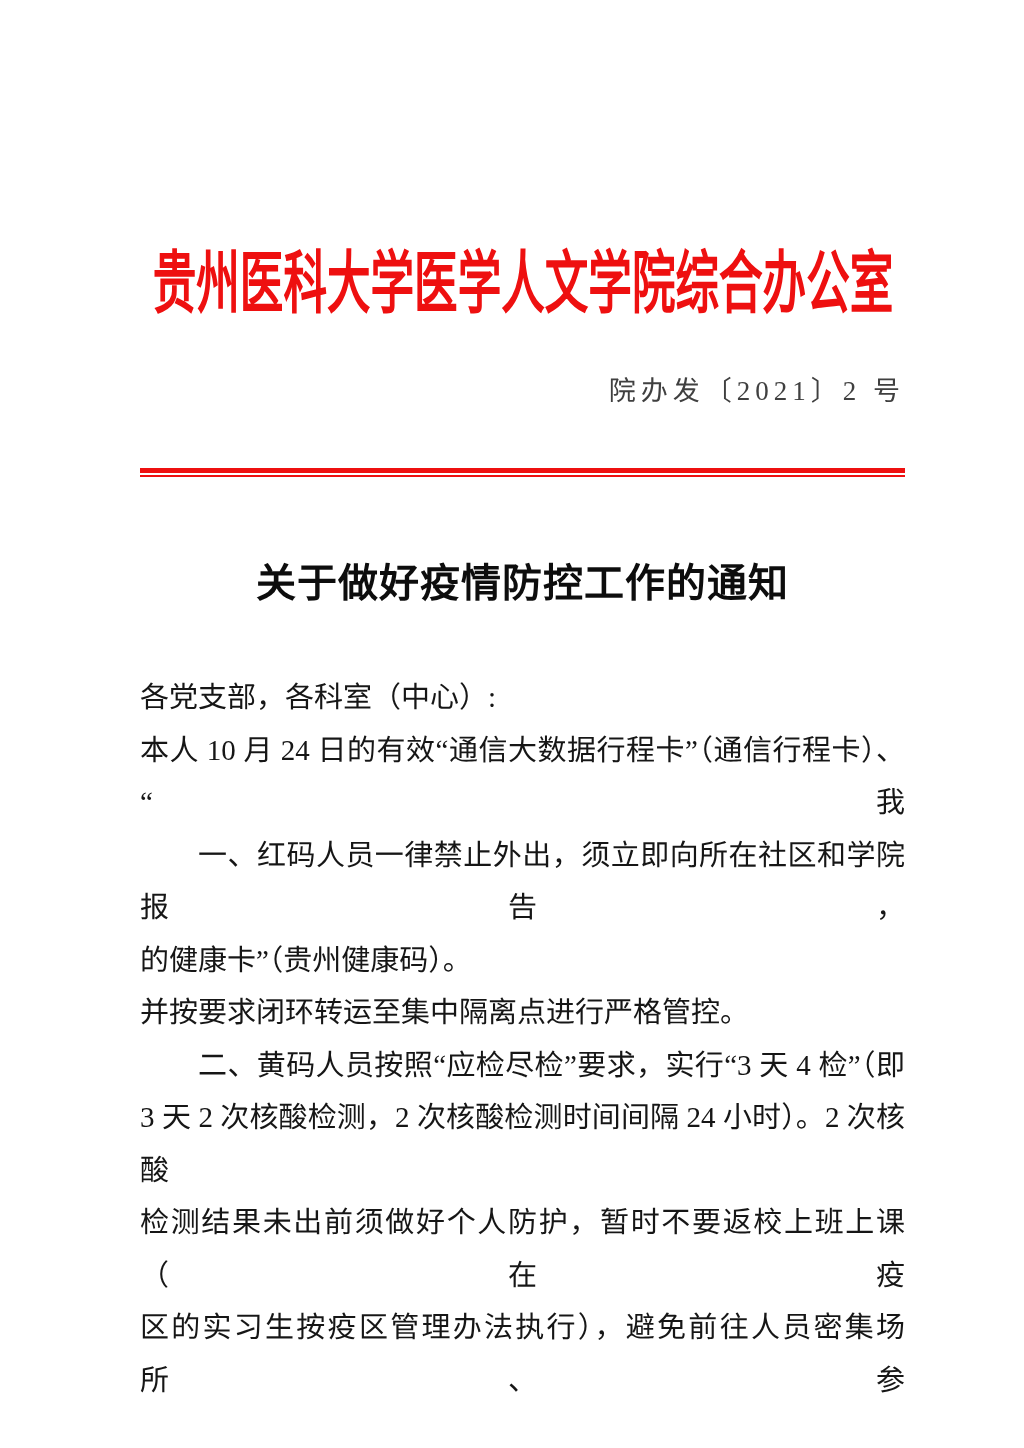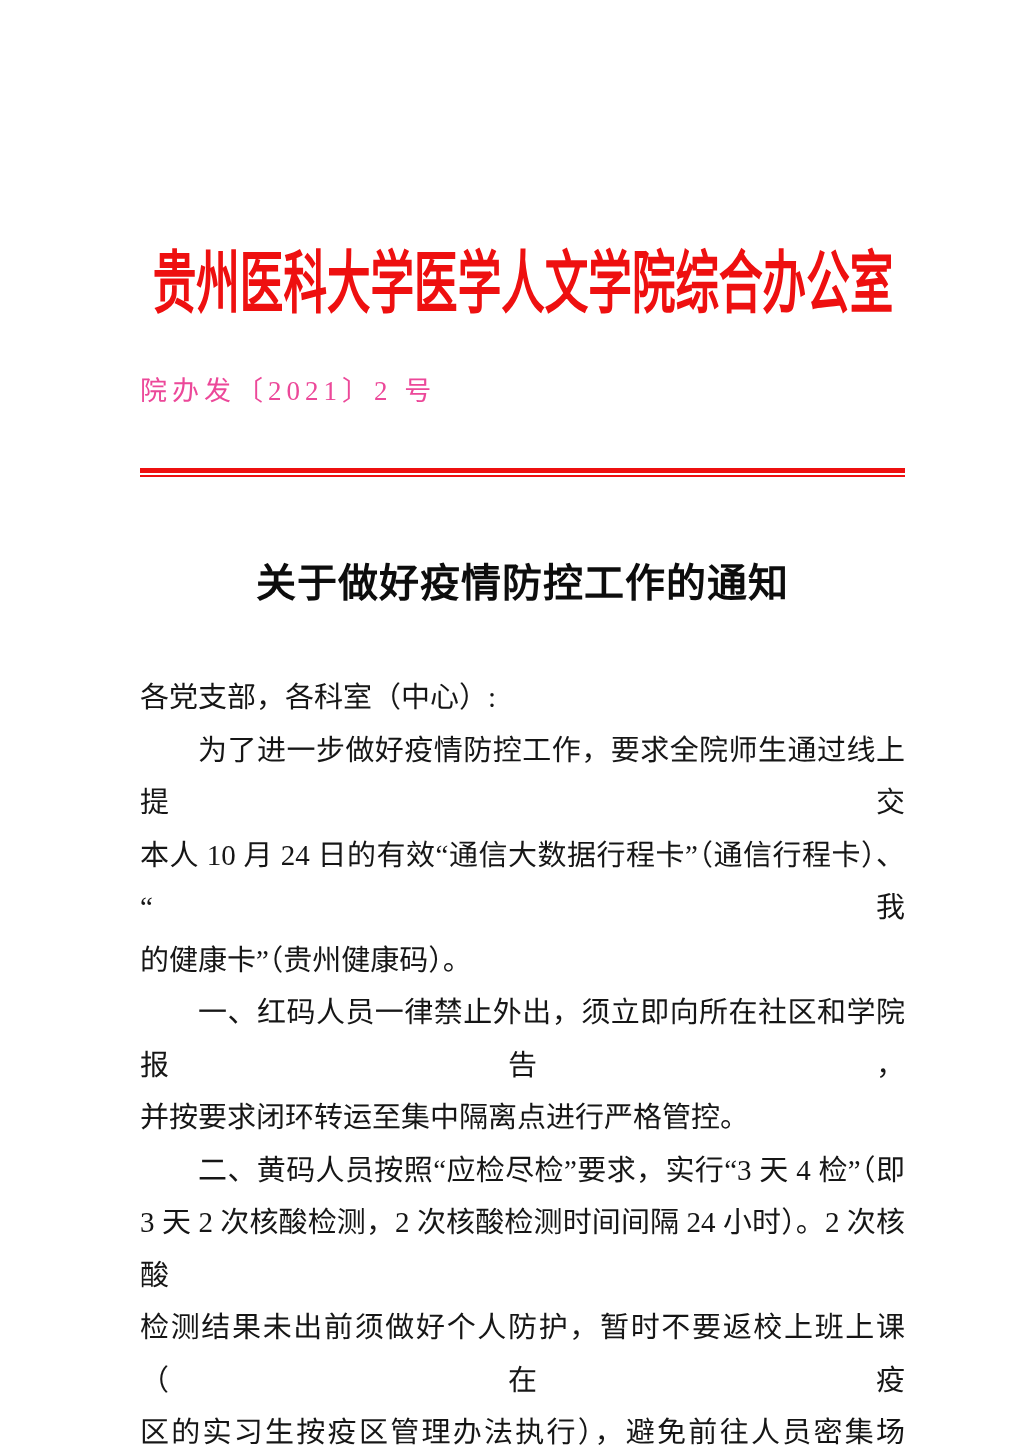--- a/index.html
+++ b/index.html
@@ -32,24 +32,24 @@
     font-weight: bold;
     font-size: 66px;
     line-height: 1.08;
     white-space: nowrap;
     transform: scale(0.66, 1.04);
     transform-origin: center;
   }
 
   .doc-number {
     margin-top: 50px;
-    text-align: left;
+    text-align: right;
     font-size: 27px;
     letter-spacing: 5px;
-    color: #ec4899;
+    color: #404040;
   }
 
   .header-divider {
     margin-top: 60px;
   }
   .divider-thick-line {
     height: 5px;
     background: var(--header-red, #ee1010);
   }
   .divider-thin-line {
@@ -116,24 +116,23 @@
 
   <div class="header-divider">
     <div class="divider-thick-line"></div>
     <div class="divider-thin-line"></div>
   </div>
 
   <div class="notice-title">关于做好疫情防控工作的通知</div>
 
   <div class="notice-body">
     <div class="body-line">各党支部，各科室（中心）:</div>
-    <div class="body-line indent fill">为了进一步做好疫情防控工作，要求全院师生通过线上提交</div>
     <div class="body-line fill">本人 10 月 24 日的有效“通信大数据行程卡”（通信行程卡）、“我</div>
+    <div class="body-line indent fill">一、红码人员一律禁止外出，须立即向所在社区和学院报告，</div>
     <div class="body-line">的健康卡”（贵州健康码）。</div>
-    <div class="body-line indent fill">一、红码人员一律禁止外出，须立即向所在社区和学院报告，</div>
     <div class="body-line">并按要求闭环转运至集中隔离点进行严格管控。</div>
     <div class="body-line indent fill">二、黄码人员按照“应检尽检”要求，实行“3 天 4 检”（即</div>
     <div class="body-line fill">3 天 2 次核酸检测，2 次核酸检测时间间隔 24 小时）。2 次核酸</div>
     <div class="body-line fill">检测结果未出前须做好个人防护，暂时不要返校上班上课（在疫</div>
     <div class="body-line fill">区的实习生按疫区管理办法执行），避免前往人员密集场所、参</div>
 
   </div>
 
 
 </div>

